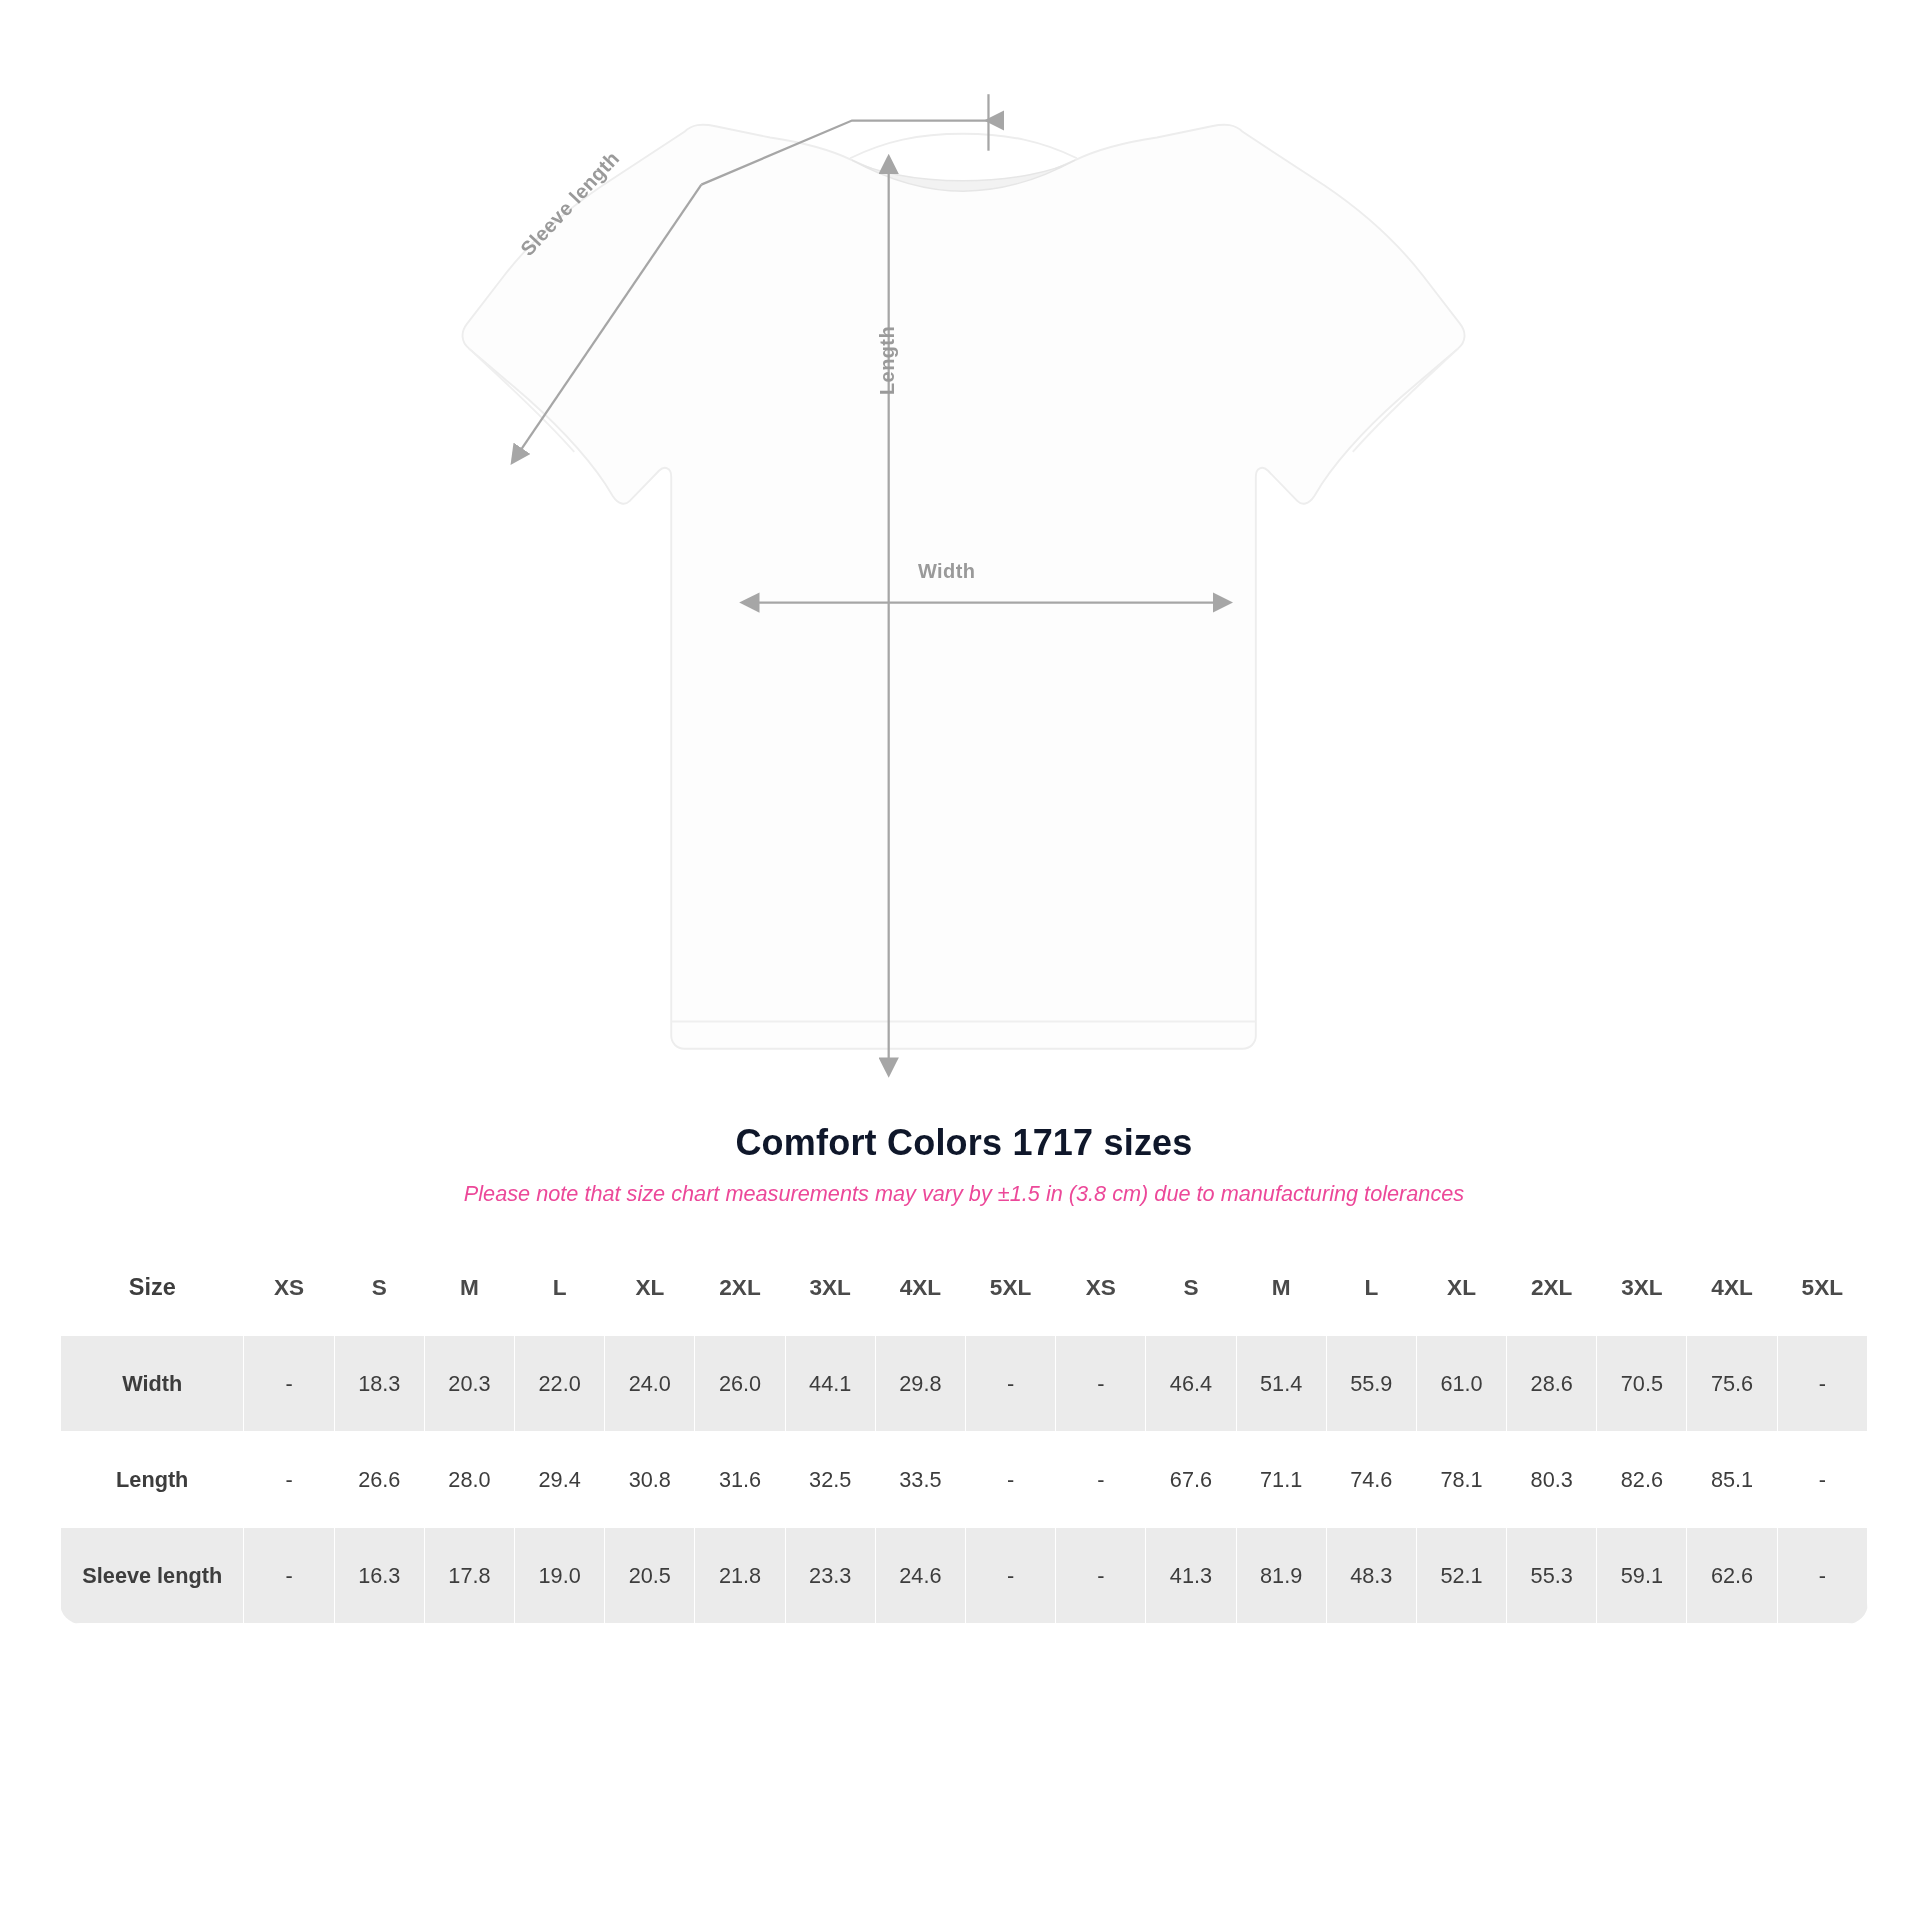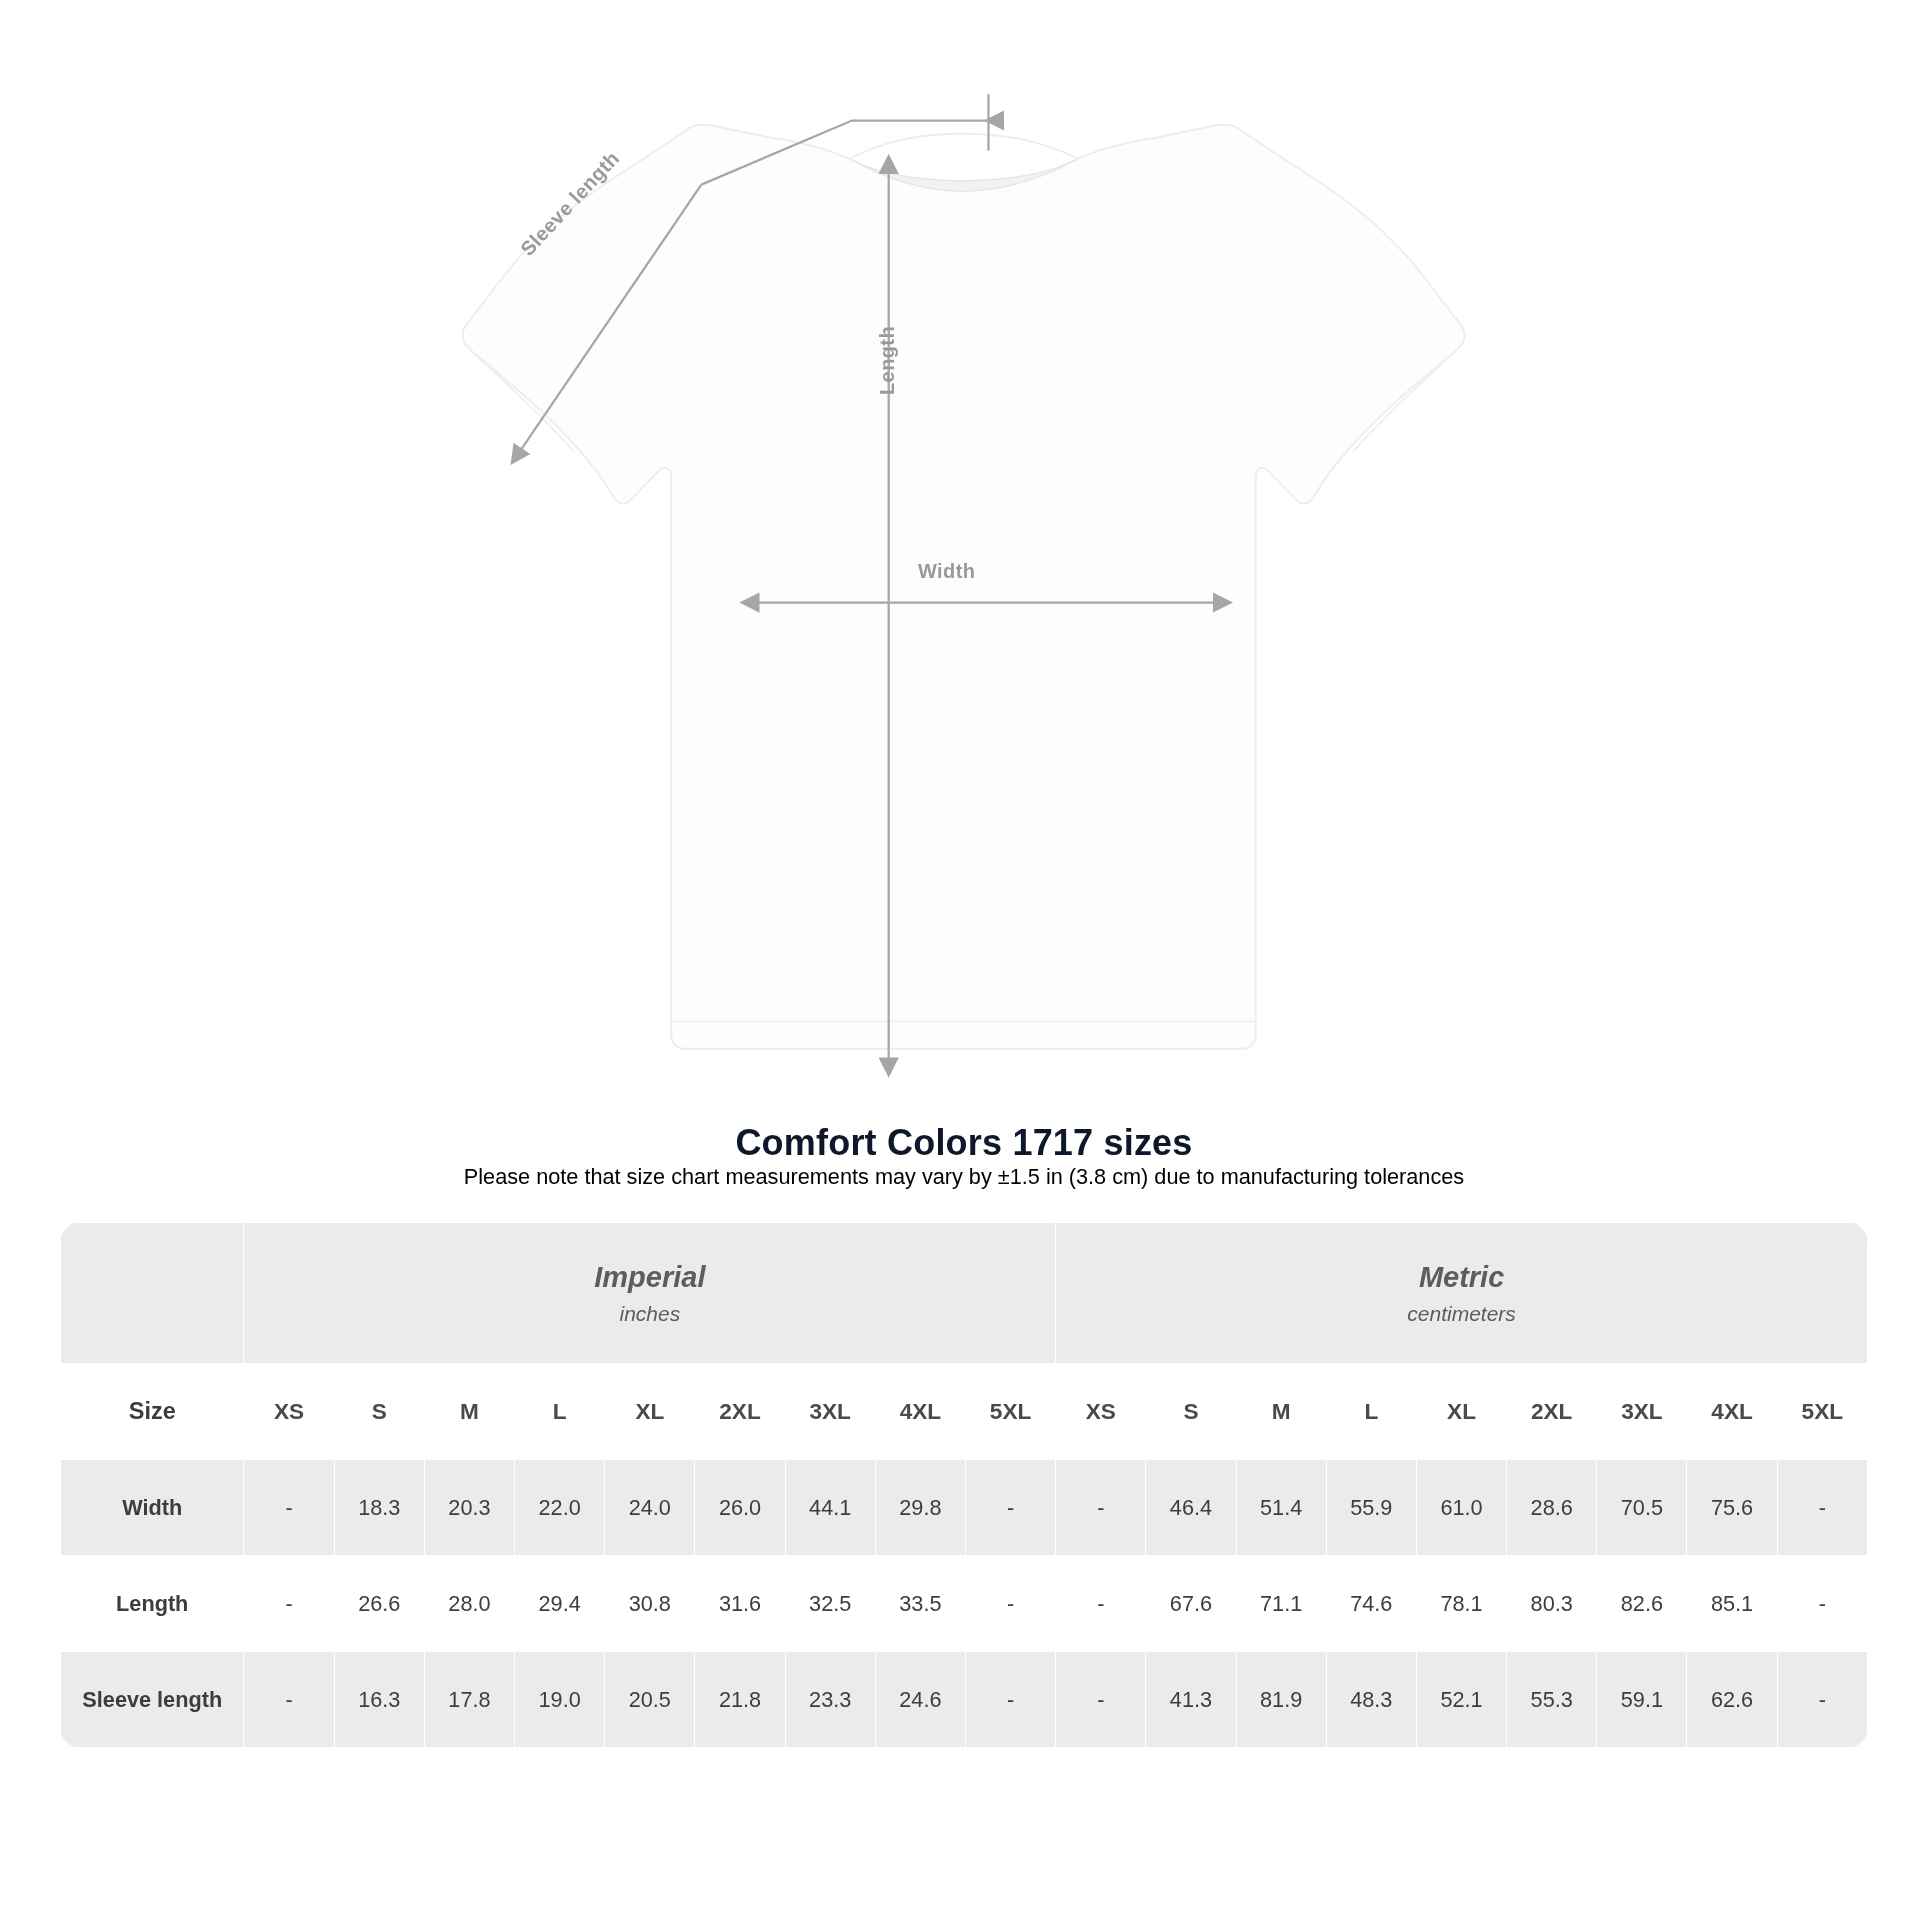--- a/index.html
+++ b/index.html
@@ -52,22 +52,24 @@
     text-align: center;
     margin-top: 11.3px;
   }
   .chart-title {
     font-size: 36px;
     font-weight: bold;
     color: #0f172a;
     letter-spacing: 0.2px;
   }
   .chart-note {
+    margin-top: 17px;
     font-size: 21.7px;
-    color: #000000;
+    font-style: italic;
+    color: #ec4899;
   }
 
   
   .table-wrap {
     margin: 32px 60px 0 60px;
     border-radius: 21px;
     overflow: hidden;
   }
   table.size-table {
     width: 100%;
@@ -215,31 +217,20 @@
           <col class="col-v">
           <col class="col-v">
           <col class="col-v">
           <col class="col-v">
         <col class="col-v">
           <col class="col-v">
           <col class="col-v">
           <col class="col-v">
       </colgroup>
       <tbody>
-        <tr>
-          <td class="corner-cell"></td>
-          <td class="unit-head" colspan="9">
-            <div class="sys">Imperial</div>
-            <div class="unit">inches</div>
-          </td>
-          <td class="unit-head" colspan="9">
-            <div class="sys">Metric</div>
-            <div class="unit">centimeters</div>
-          </td>
-        </tr>
 
         <tr class="head-row">
           <td class="rowhead">Size</td>
           <td>XS</td>
           <td>S</td>
           <td>M</td>
           <td>L</td>
           <td>XL</td>
           <td>2XL</td>
           <td>3XL</td>

